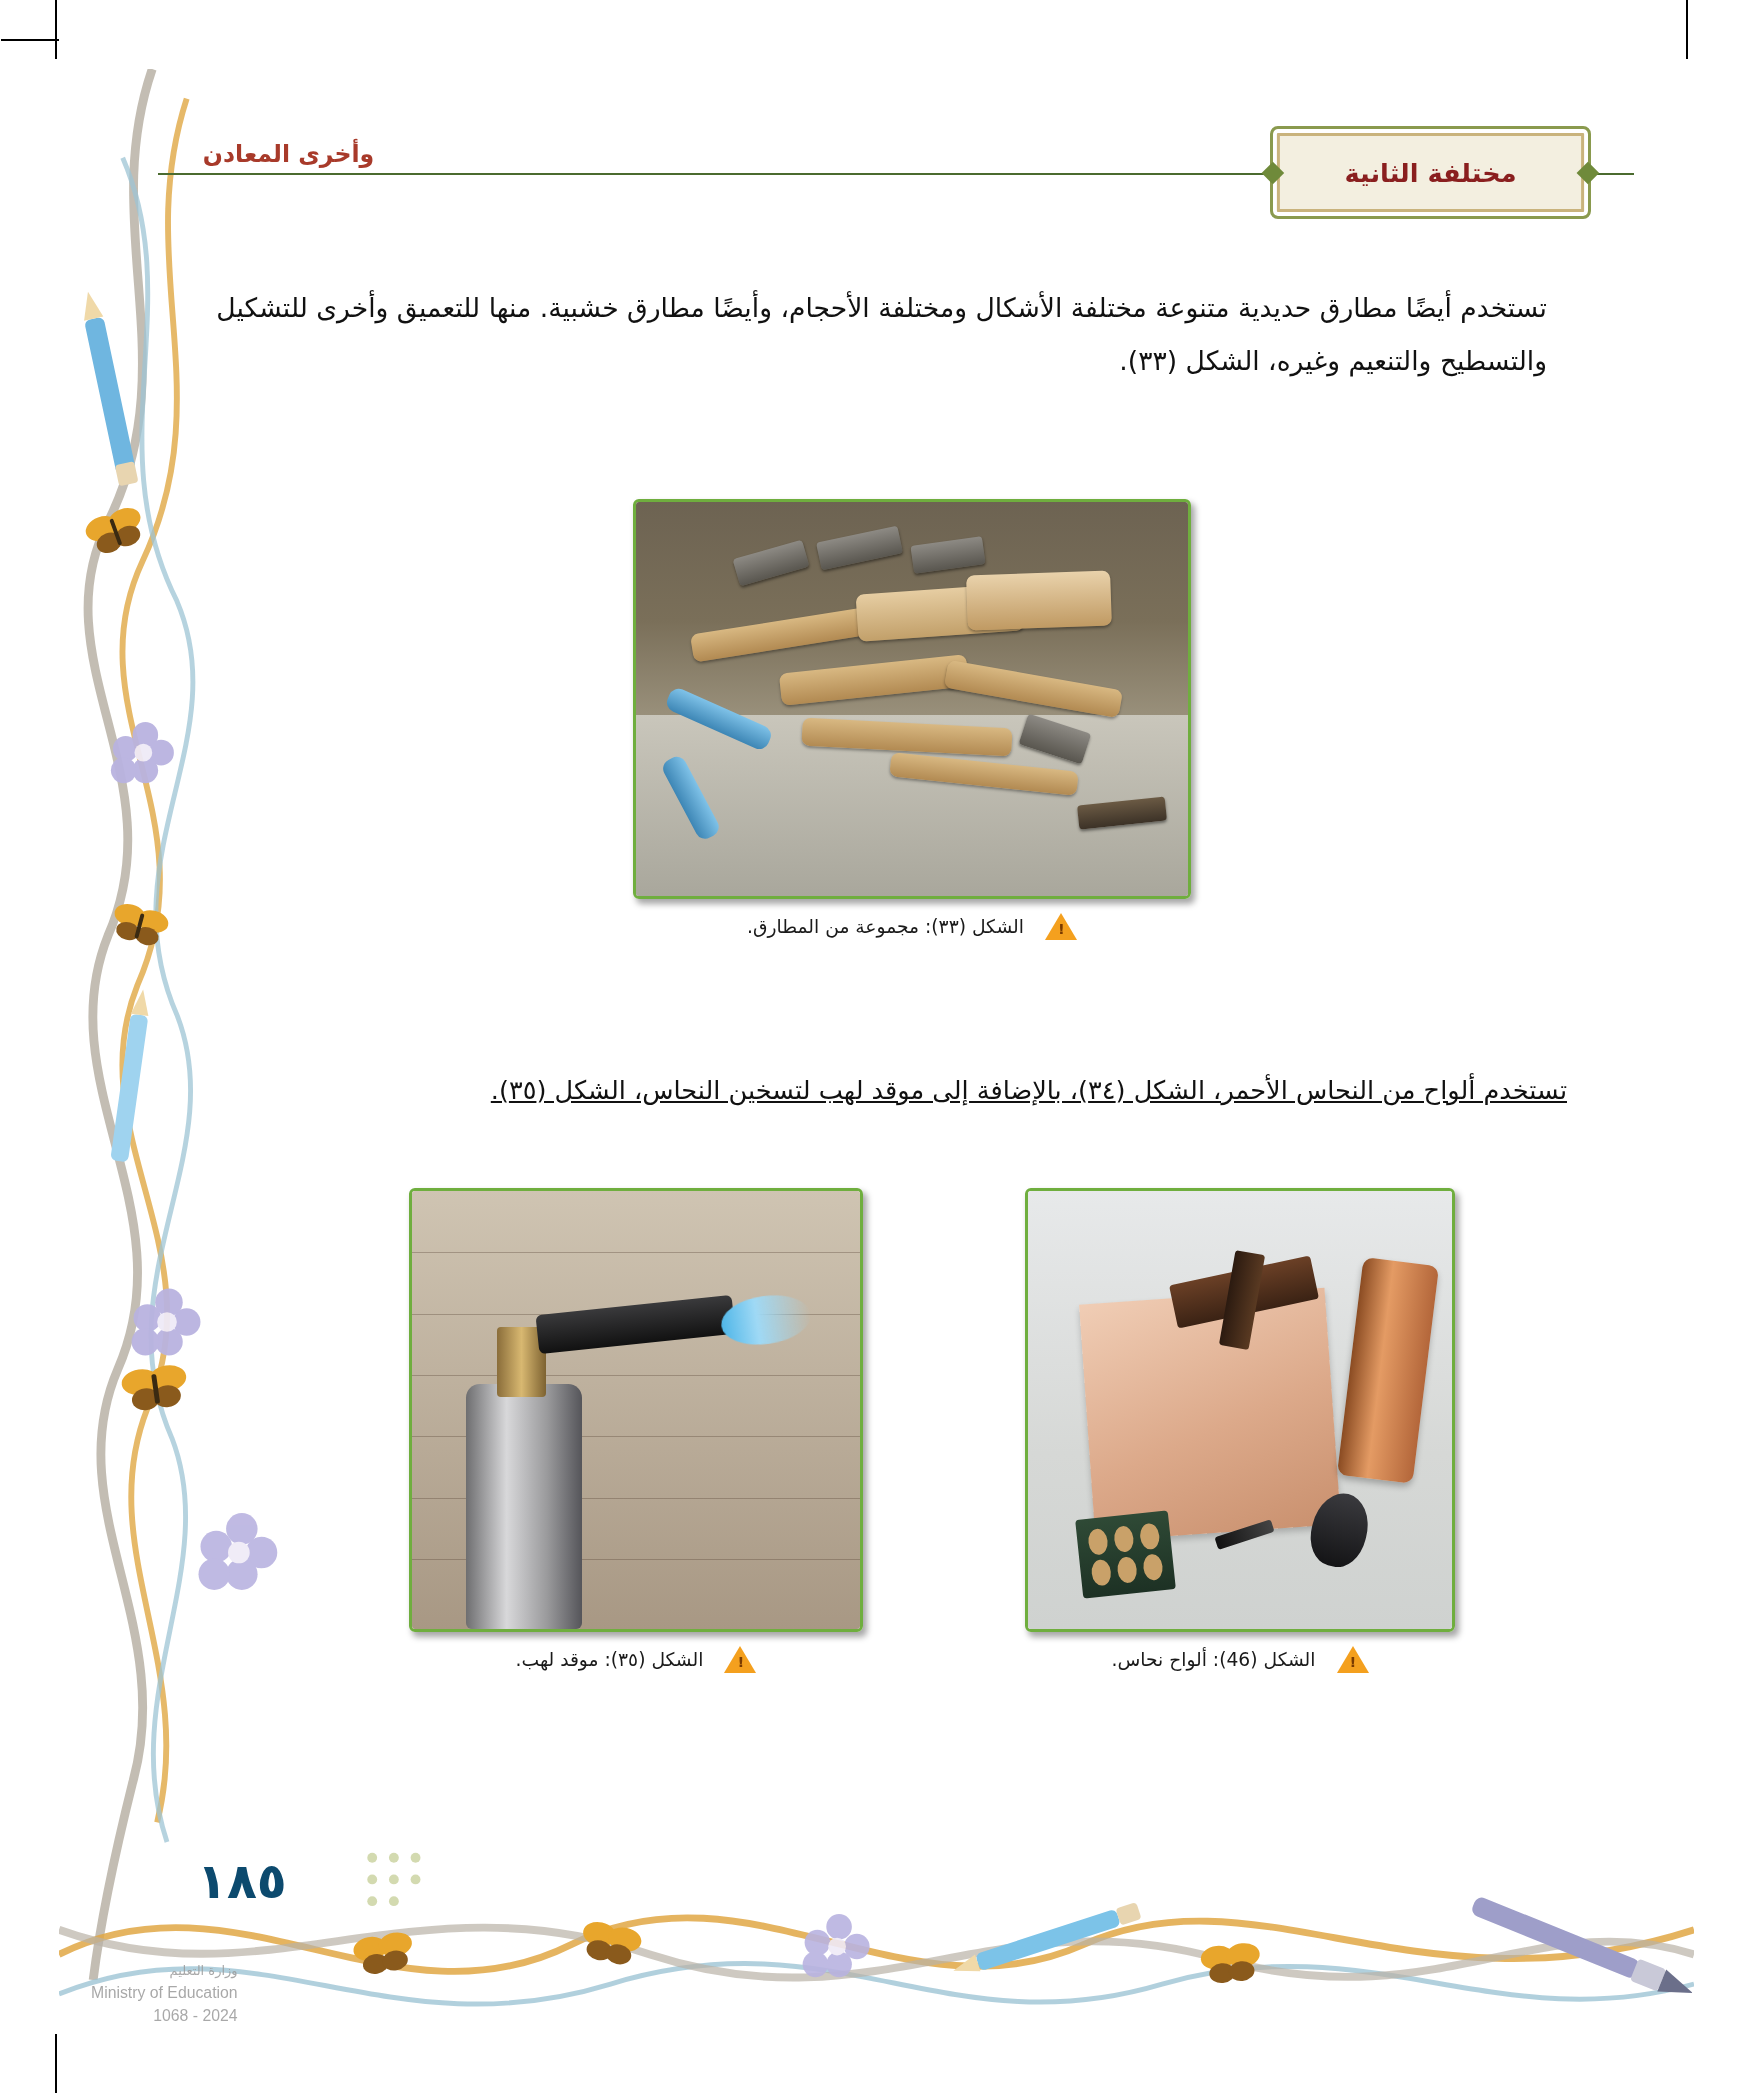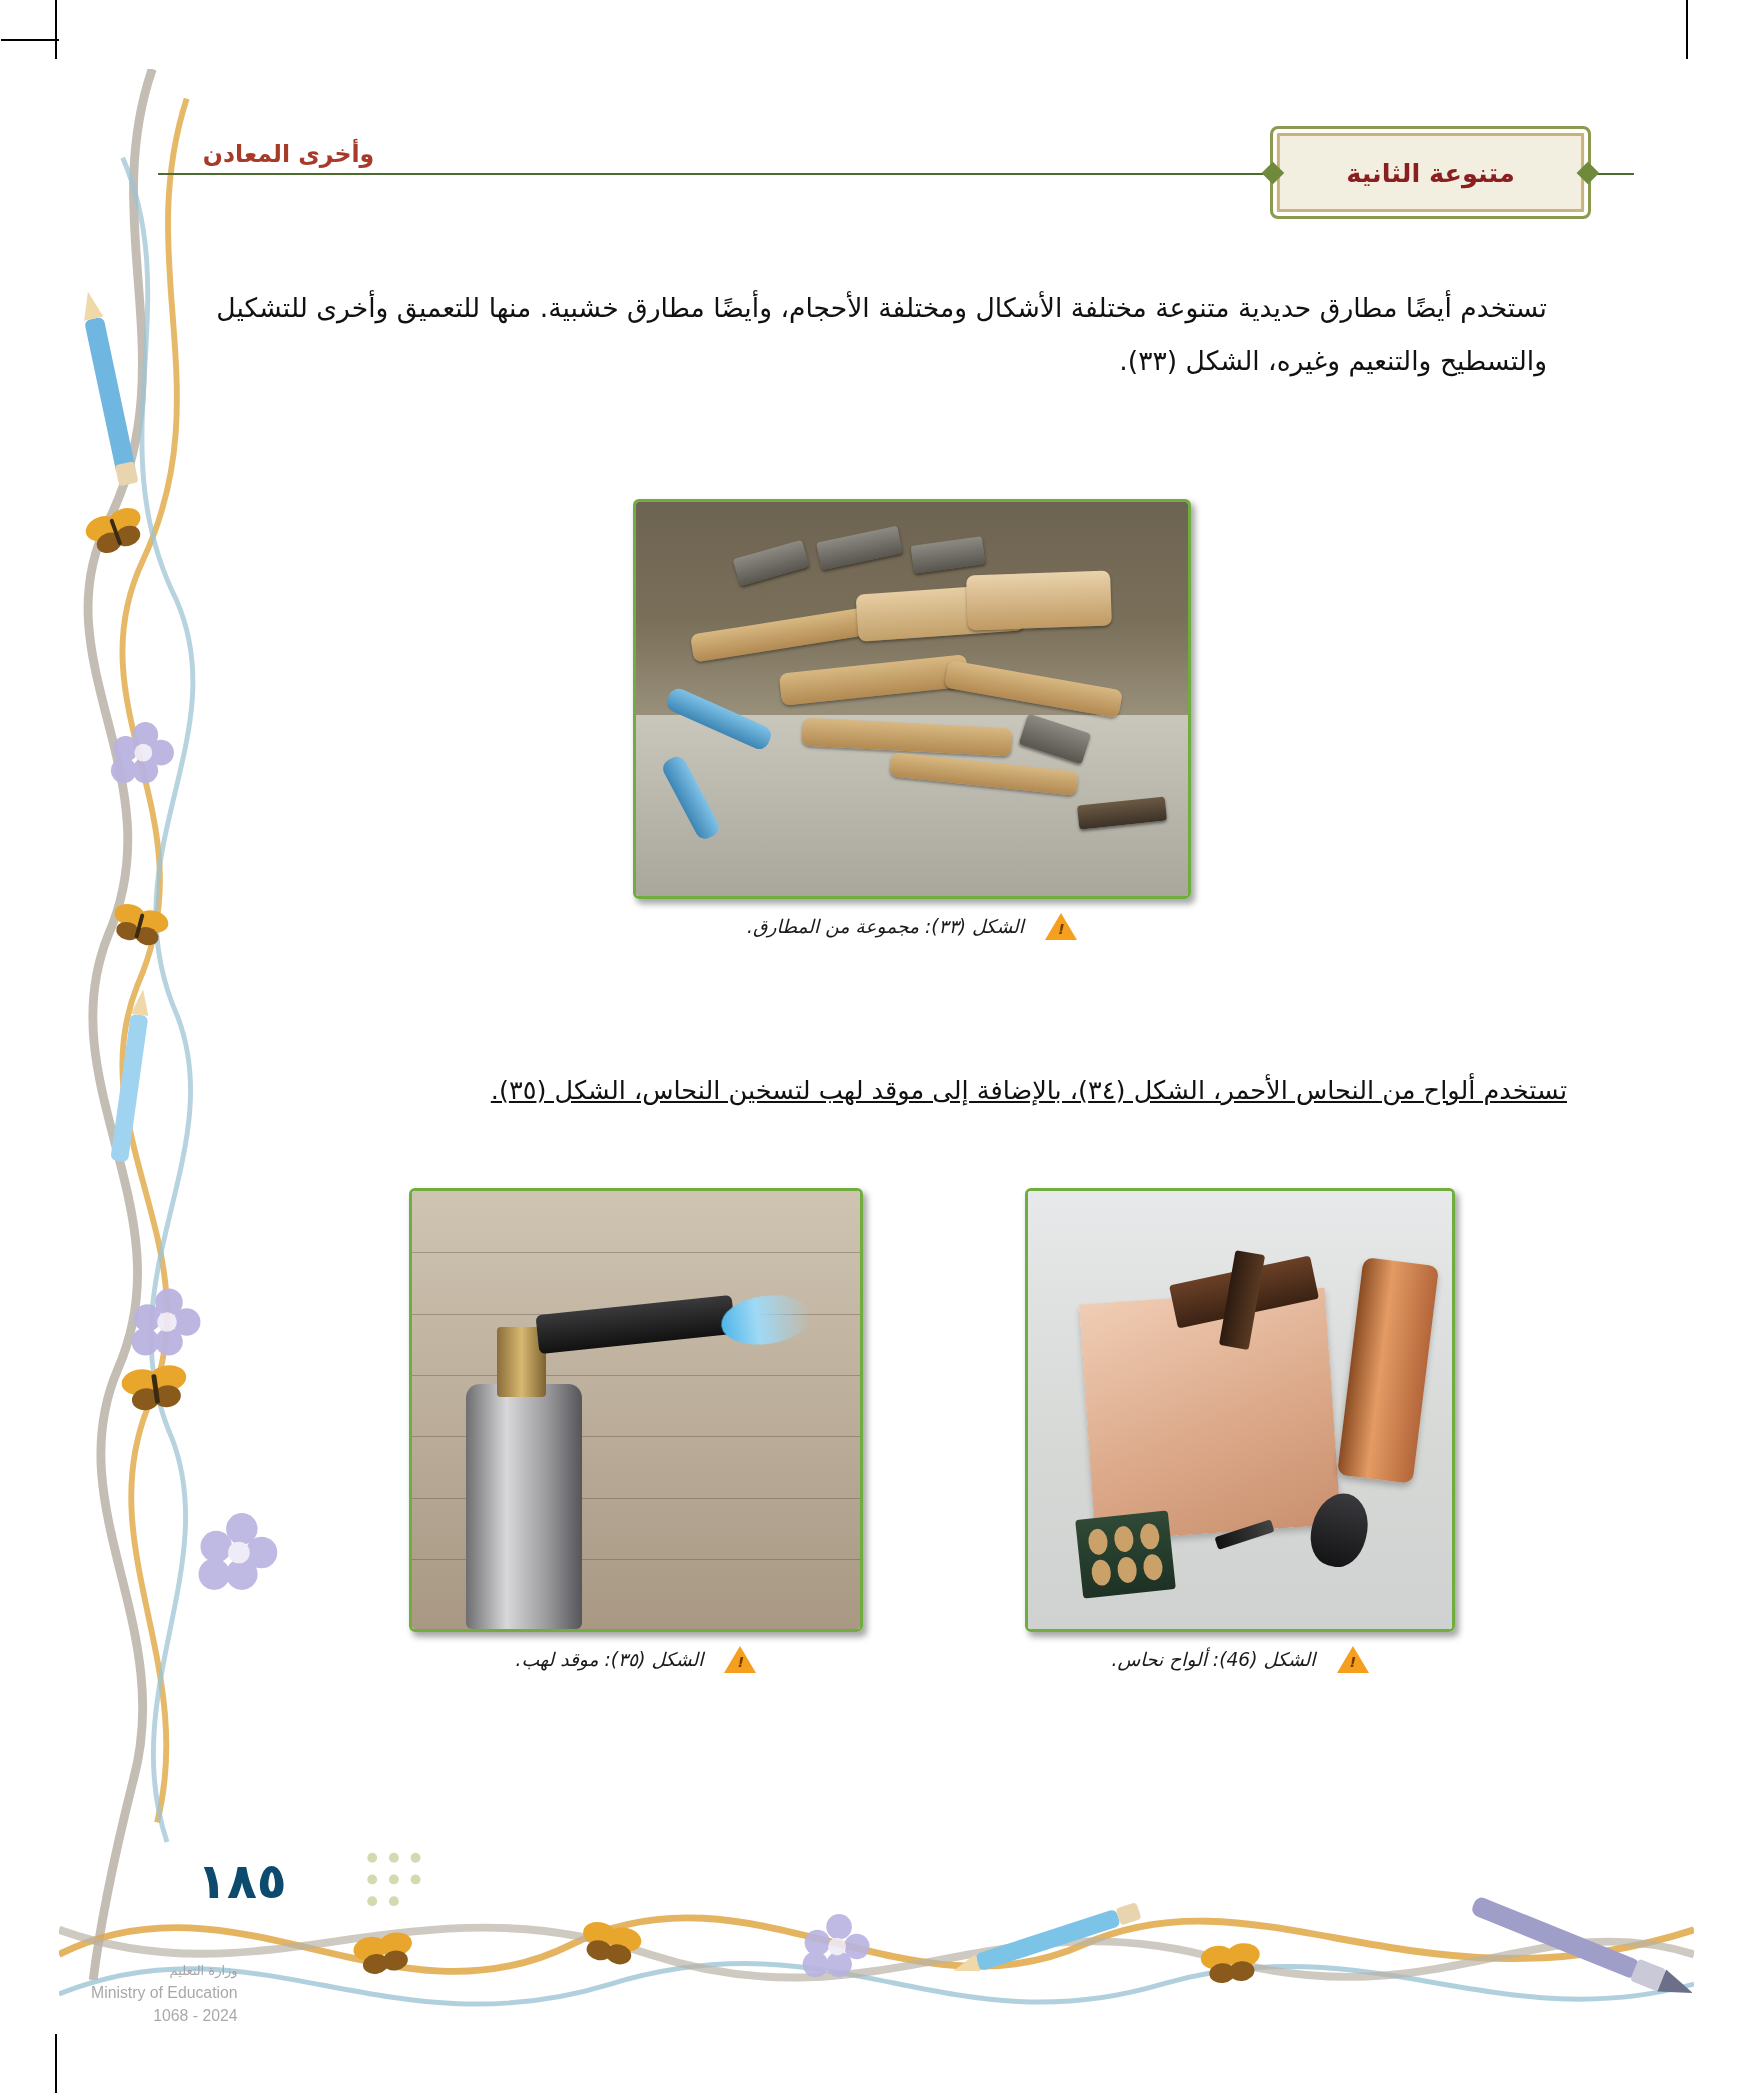--- a/index.html
+++ b/index.html
@@ -131,21 +131,20 @@
   .caption {
     margin-top: 13.8px;
     font-family: "DejaVu Sans", sans-serif;
     font-size: 18.7px;
     color: #1a1a1a;
     display: flex;
     align-items: center;
     justify-content: center;
     gap: 21px;
     direction: rtl;
-    font-style: italic;
   }
   .warn-tri {
     width: 0; height: 0;
     border-left: 16.7px solid transparent;
     border-right: 16.7px solid transparent;
     border-bottom: 27.6px solid #f4a01e;
     position: relative;
     flex: none;
   }
   .warn-tri::after {
@@ -423,21 +422,21 @@
     <circle cx="318" cy="44" r="5"></circle>
       <circle cx="340" cy="44" r="5"></circle>
       <circle cx="362" cy="44" r="5"></circle>
     <circle cx="318" cy="66" r="5"></circle>
       <circle cx="340" cy="66" r="5"></circle>
   </g>
 </svg>
 
 <div class="header-rule"></div>
 <div class="unit-badge">
-  <span class="badge-text">متنوعة الثانية</span>
+  <span class="badge-text">مختلفة الثانية</span>
 </div>
 <div class="field-title">وأخرى المعادن</div>
 
 <p class="para" id="para-1">تستخدم أيضًا مطارق حديدية متنوعة مختلفة الأشكال ومختلفة الأحجام، وأيضًا مطارق خشبية. منها للتعميق وأخرى للتشكيل والتسطيح والتنعيم وغيره، الشكل (٣٣).</p>
 <p class="para" id="para-2">تستخدم ألواح من النحاس الأحمر، الشكل (٣٤)، بالإضافة إلى موقد لهب لتسخين النحاس، الشكل (٣٥).</p>
 
 <figure class="figure" id="fig-33">
   <div class="photo-frame">
     <div class="ph hm-bg">
       <div class="hm-table"></div>

